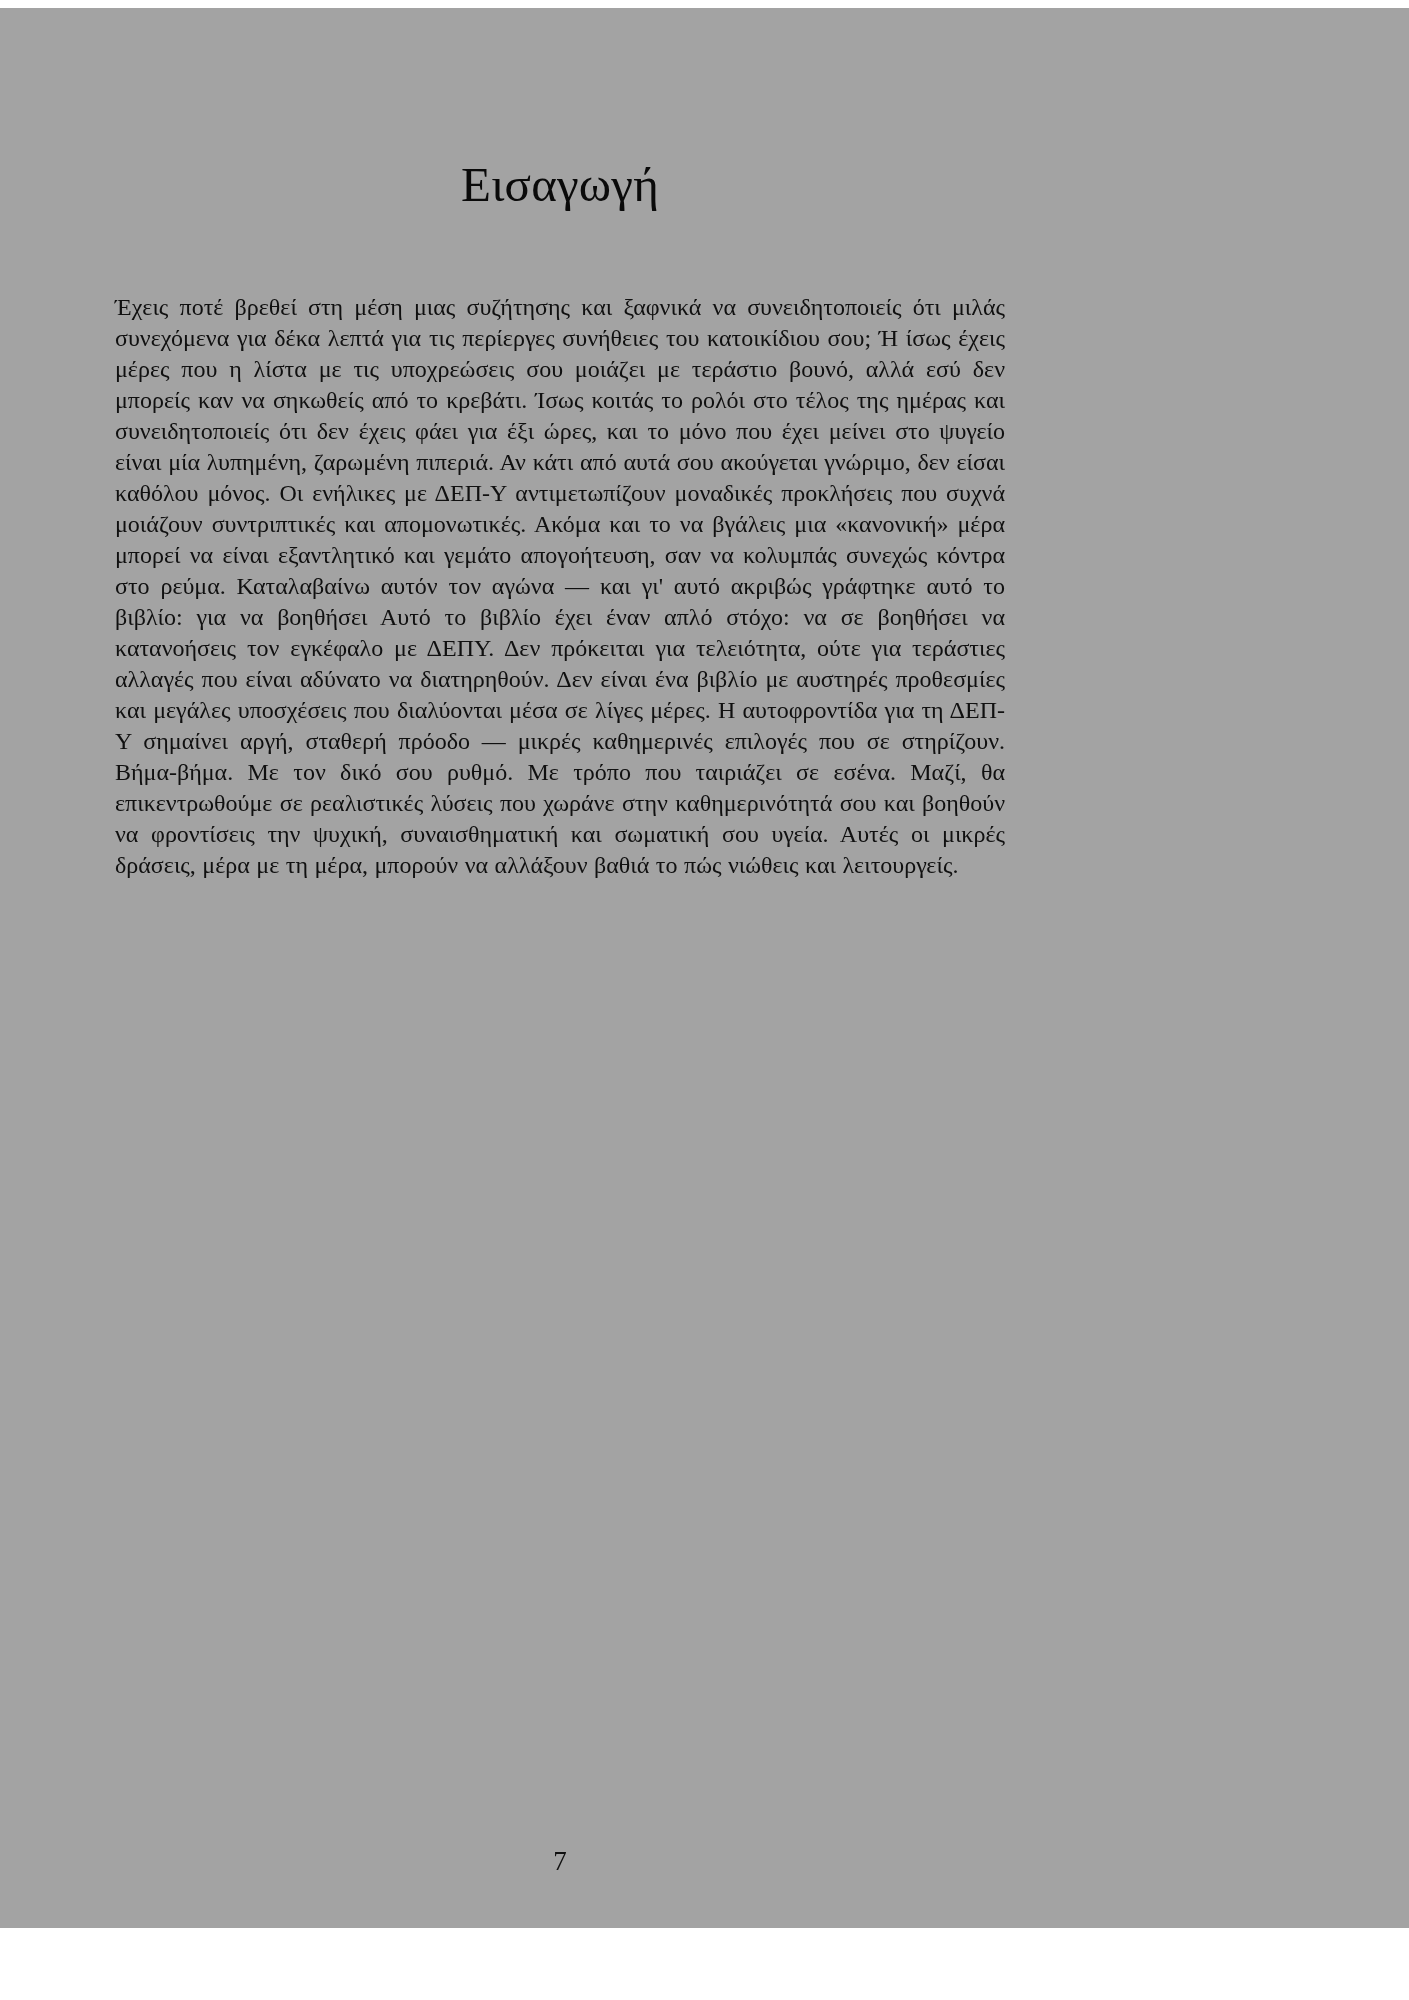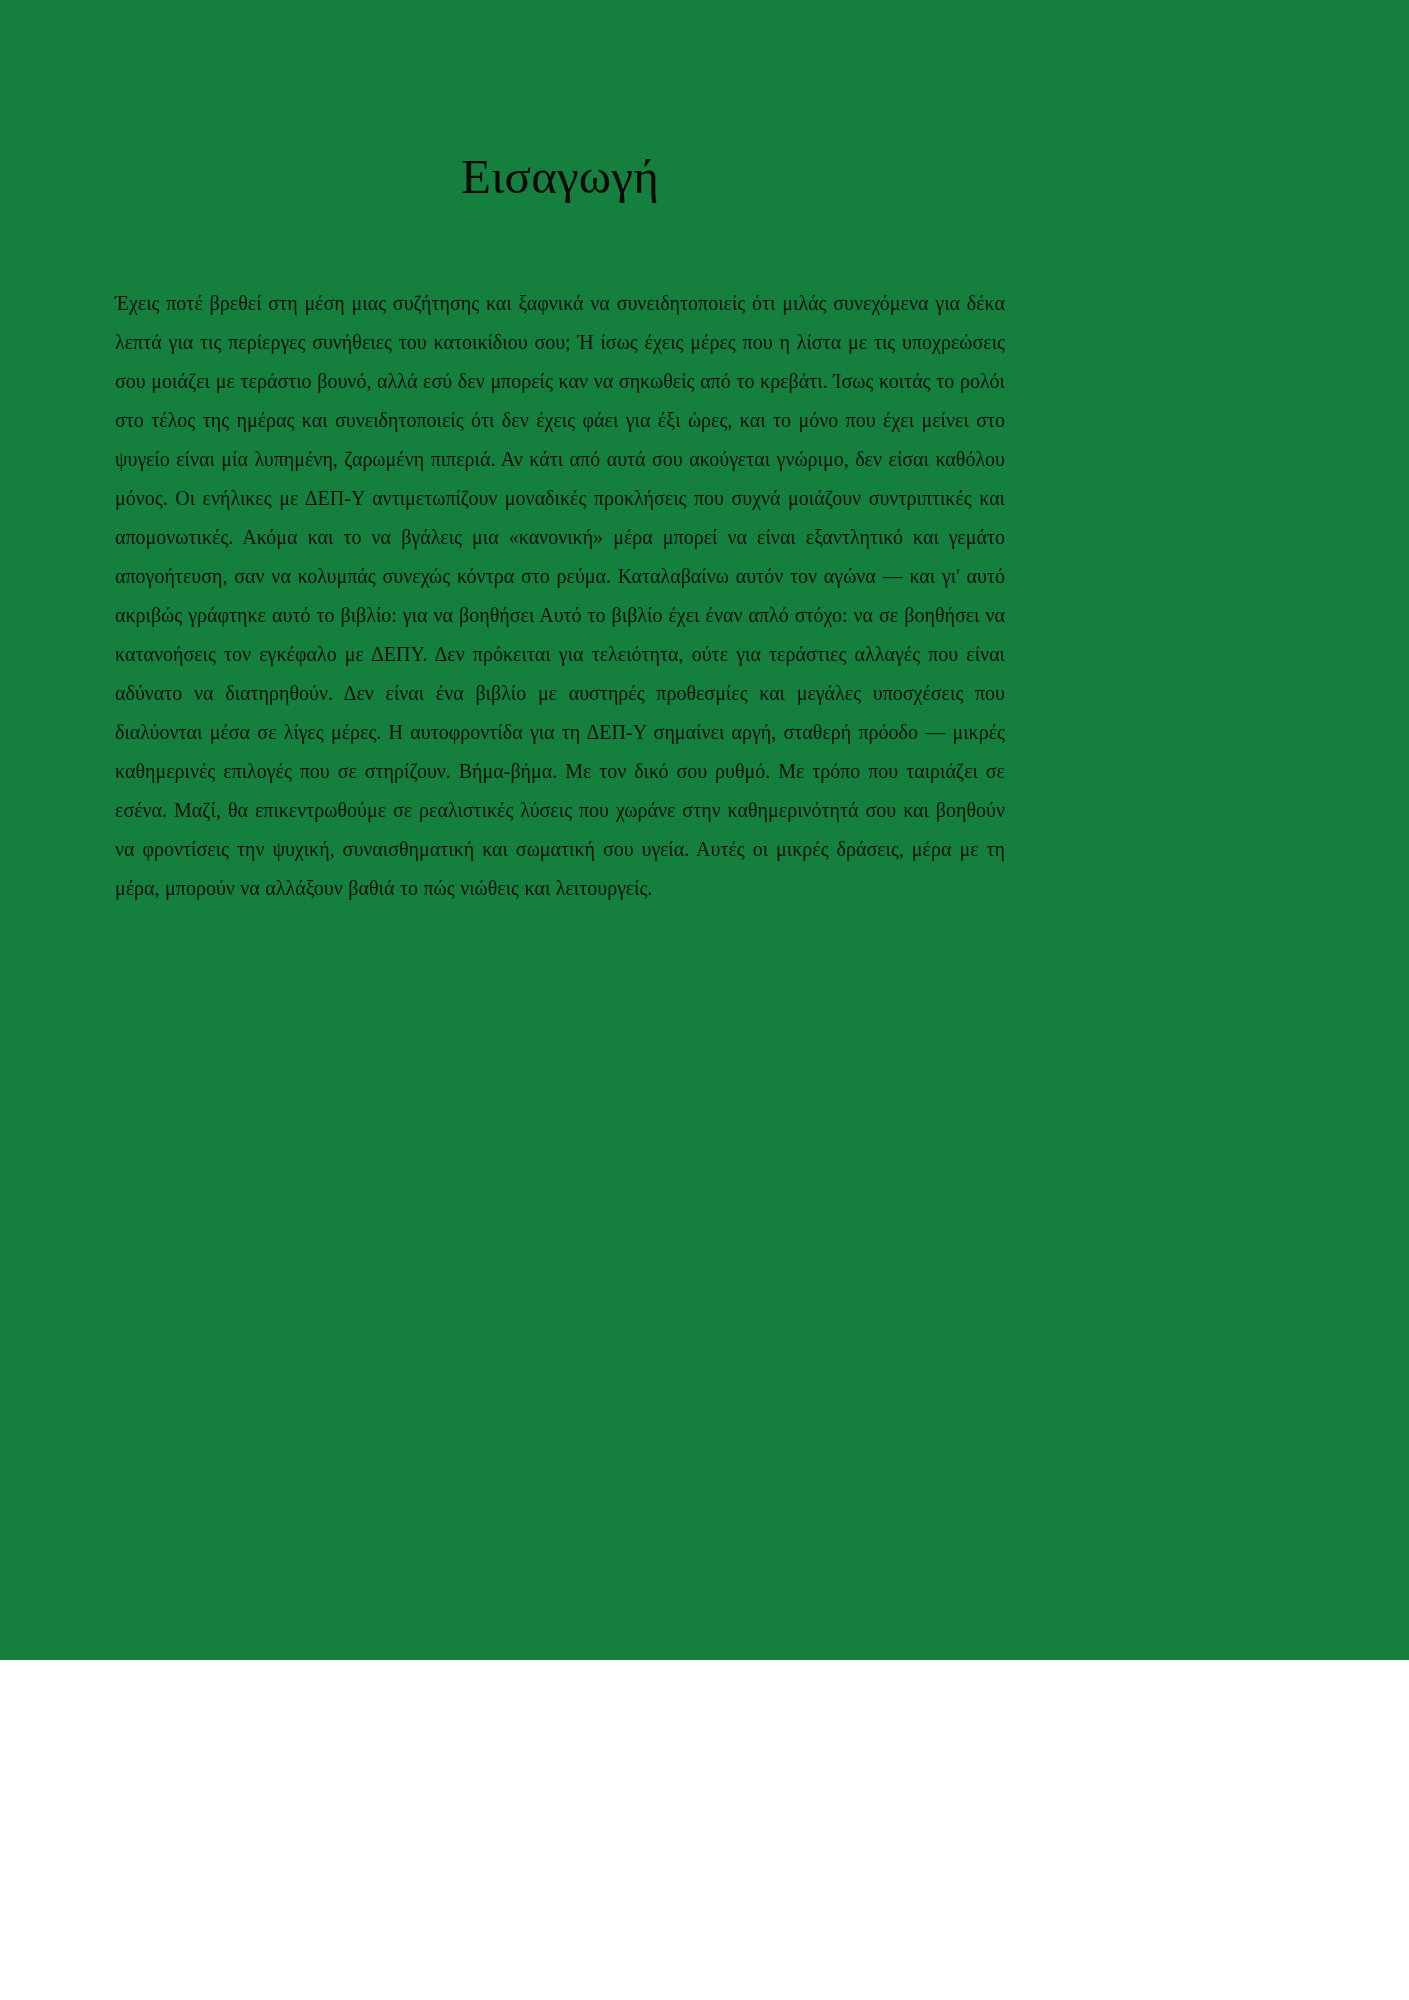--- a/index.html
+++ b/index.html
@@ -5,23 +5,23 @@
 <style>
   html, body {
     margin: 0;
     padding: 0;
     background: #ffffff;
   }
 
   .page {
     position: relative;
     width: 1409px;
-    height: 1660px;
-    margin: 0 auto;
-    background: #15803d;
+    height: 1920px;
+    margin: 8px auto;
+    background: #a3a3a3;
     box-sizing: border-box;
     overflow: hidden;
   }
 
   .content-column {
     position: absolute;
     left: 115px;
     top: 0;
     width: 890px;
   }
@@ -40,22 +40,22 @@
     width: 890px;
     letter-spacing: 0.2px;
   }
 
   .body-text {
     position: absolute;
     top: 284px;
     left: 0;
     width: 890px;
     font-family: "Liberation Serif", "DejaVu Serif", serif;
-    font-size: 20px;
-    line-height: 39px;
+    font-size: 24px;
+    line-height: 31px;
     color: #101010;
     text-align: justify;
     text-justify: inter-word;
     margin: 0;
     padding: 0;
     text-indent: 0;
     hyphens: none;
     -webkit-hyphens: none;
     word-spacing: 0.5px;
   }

